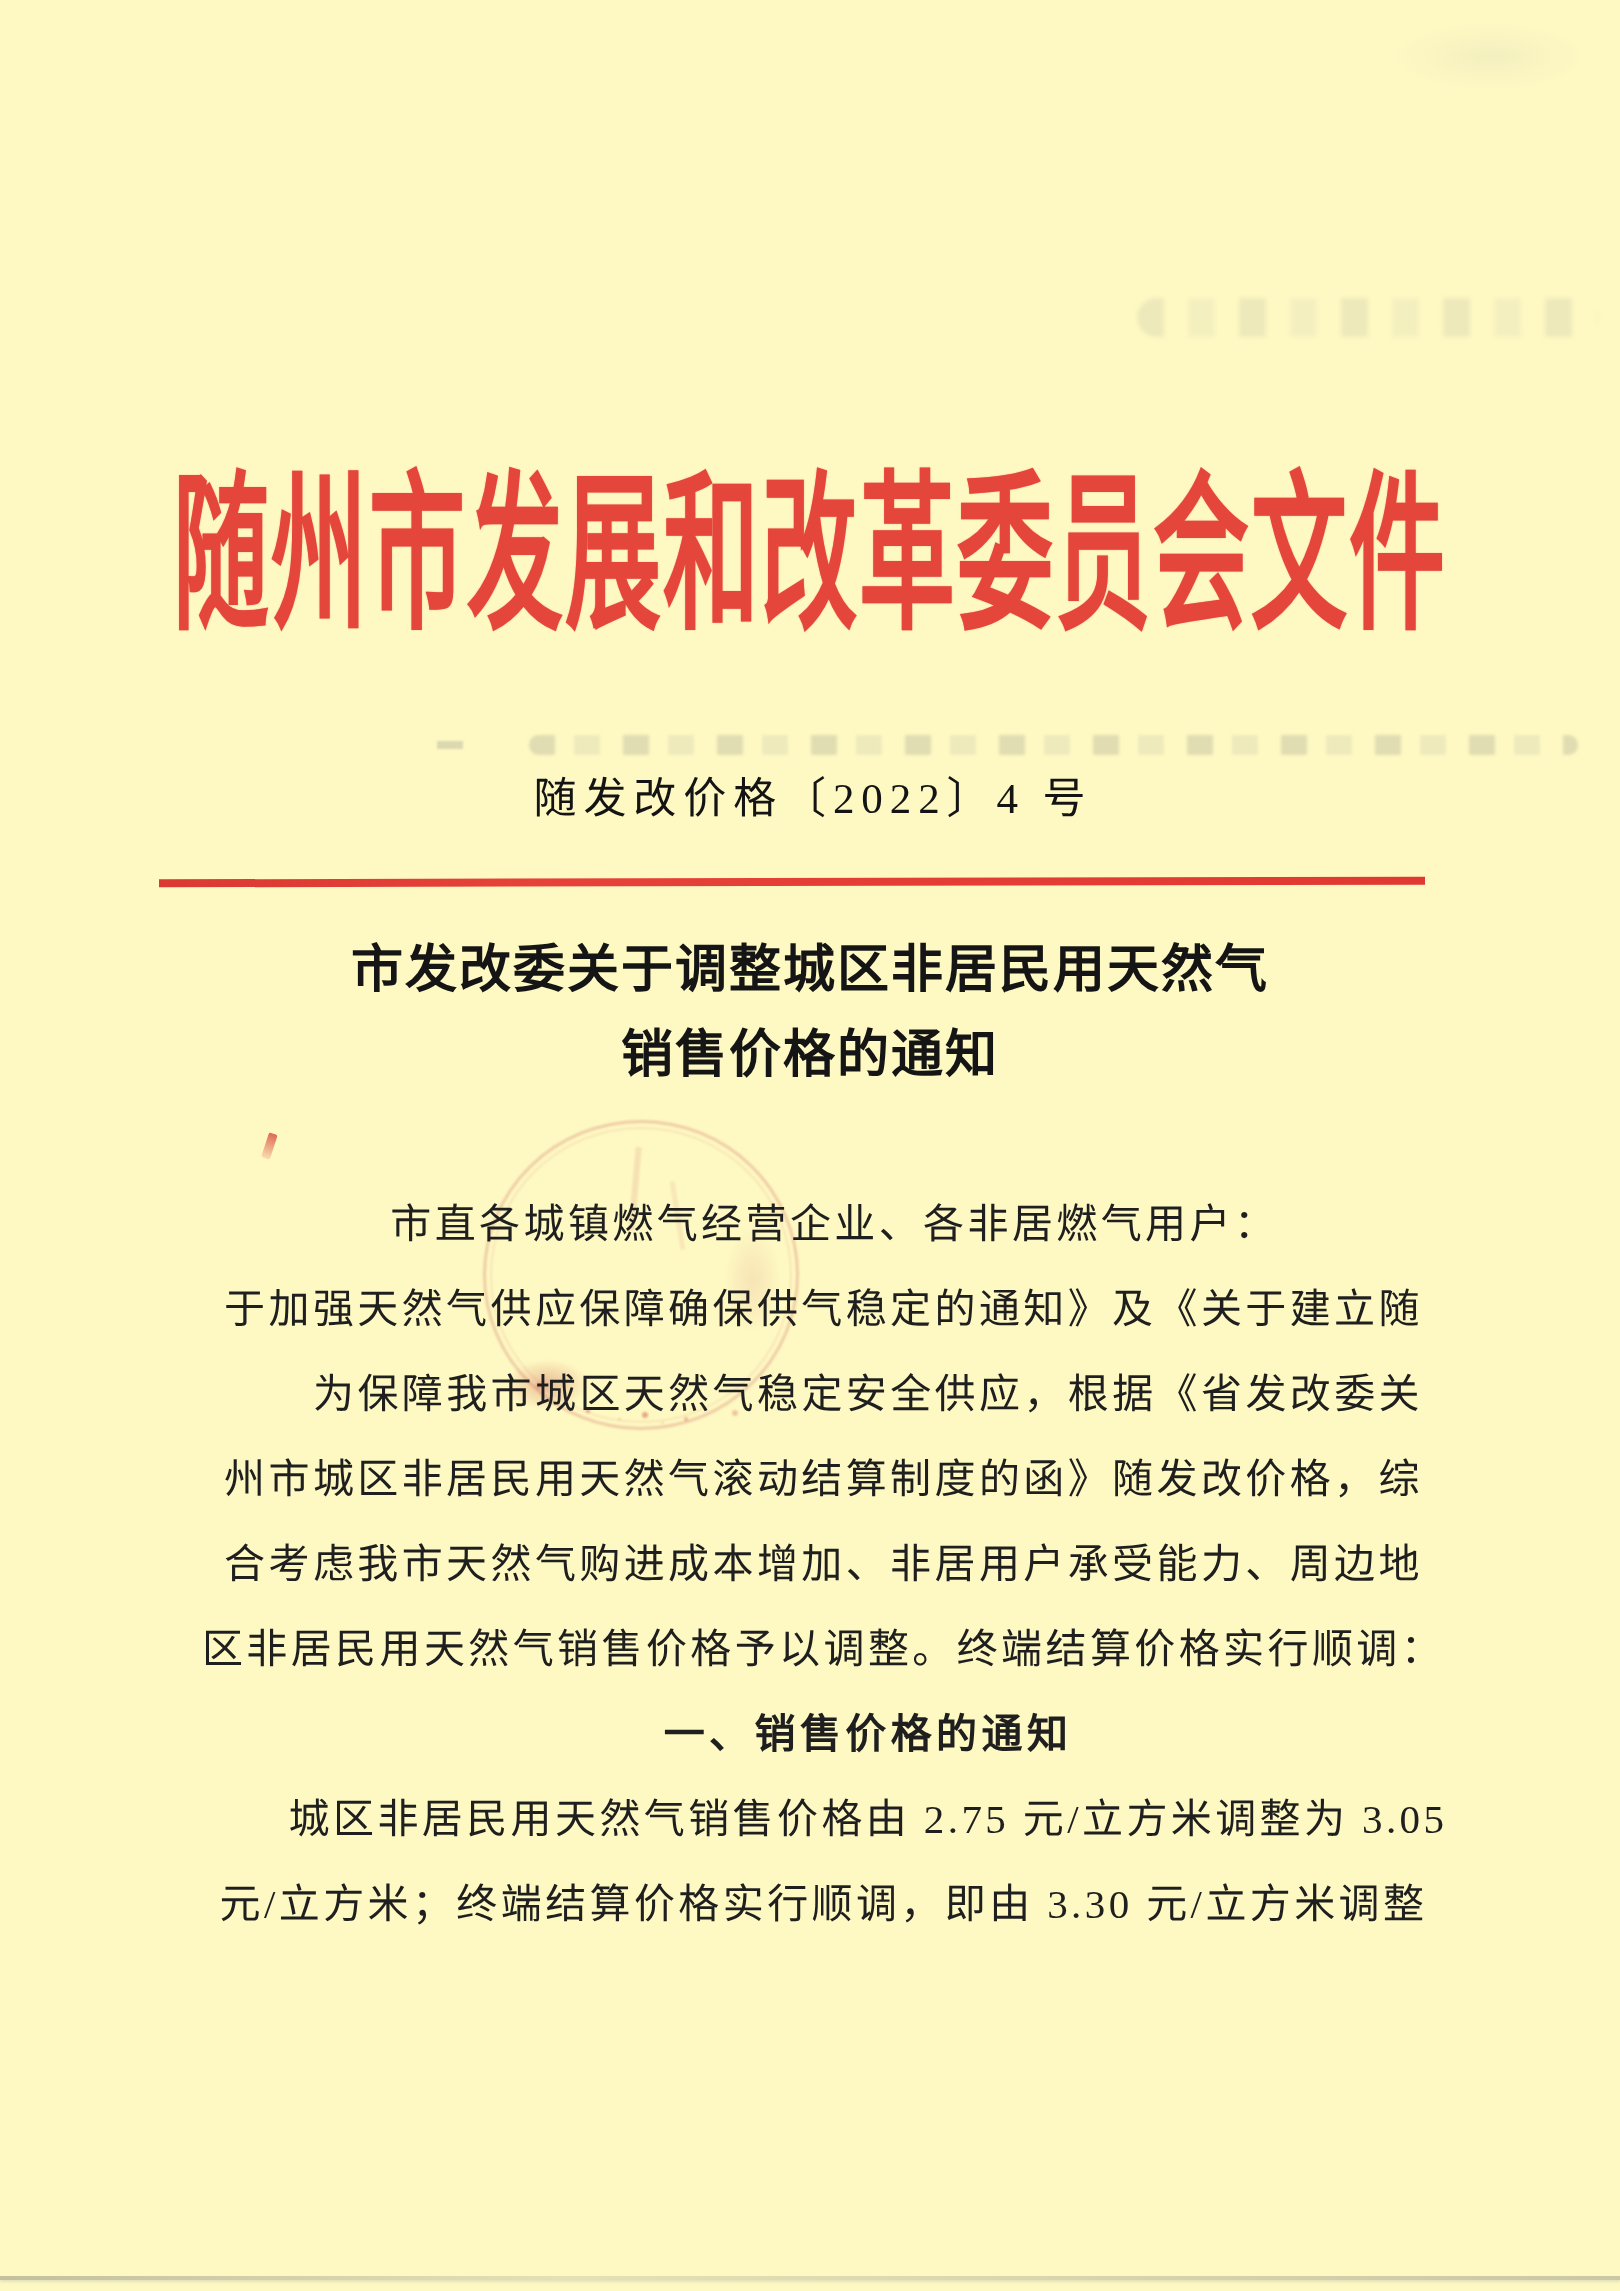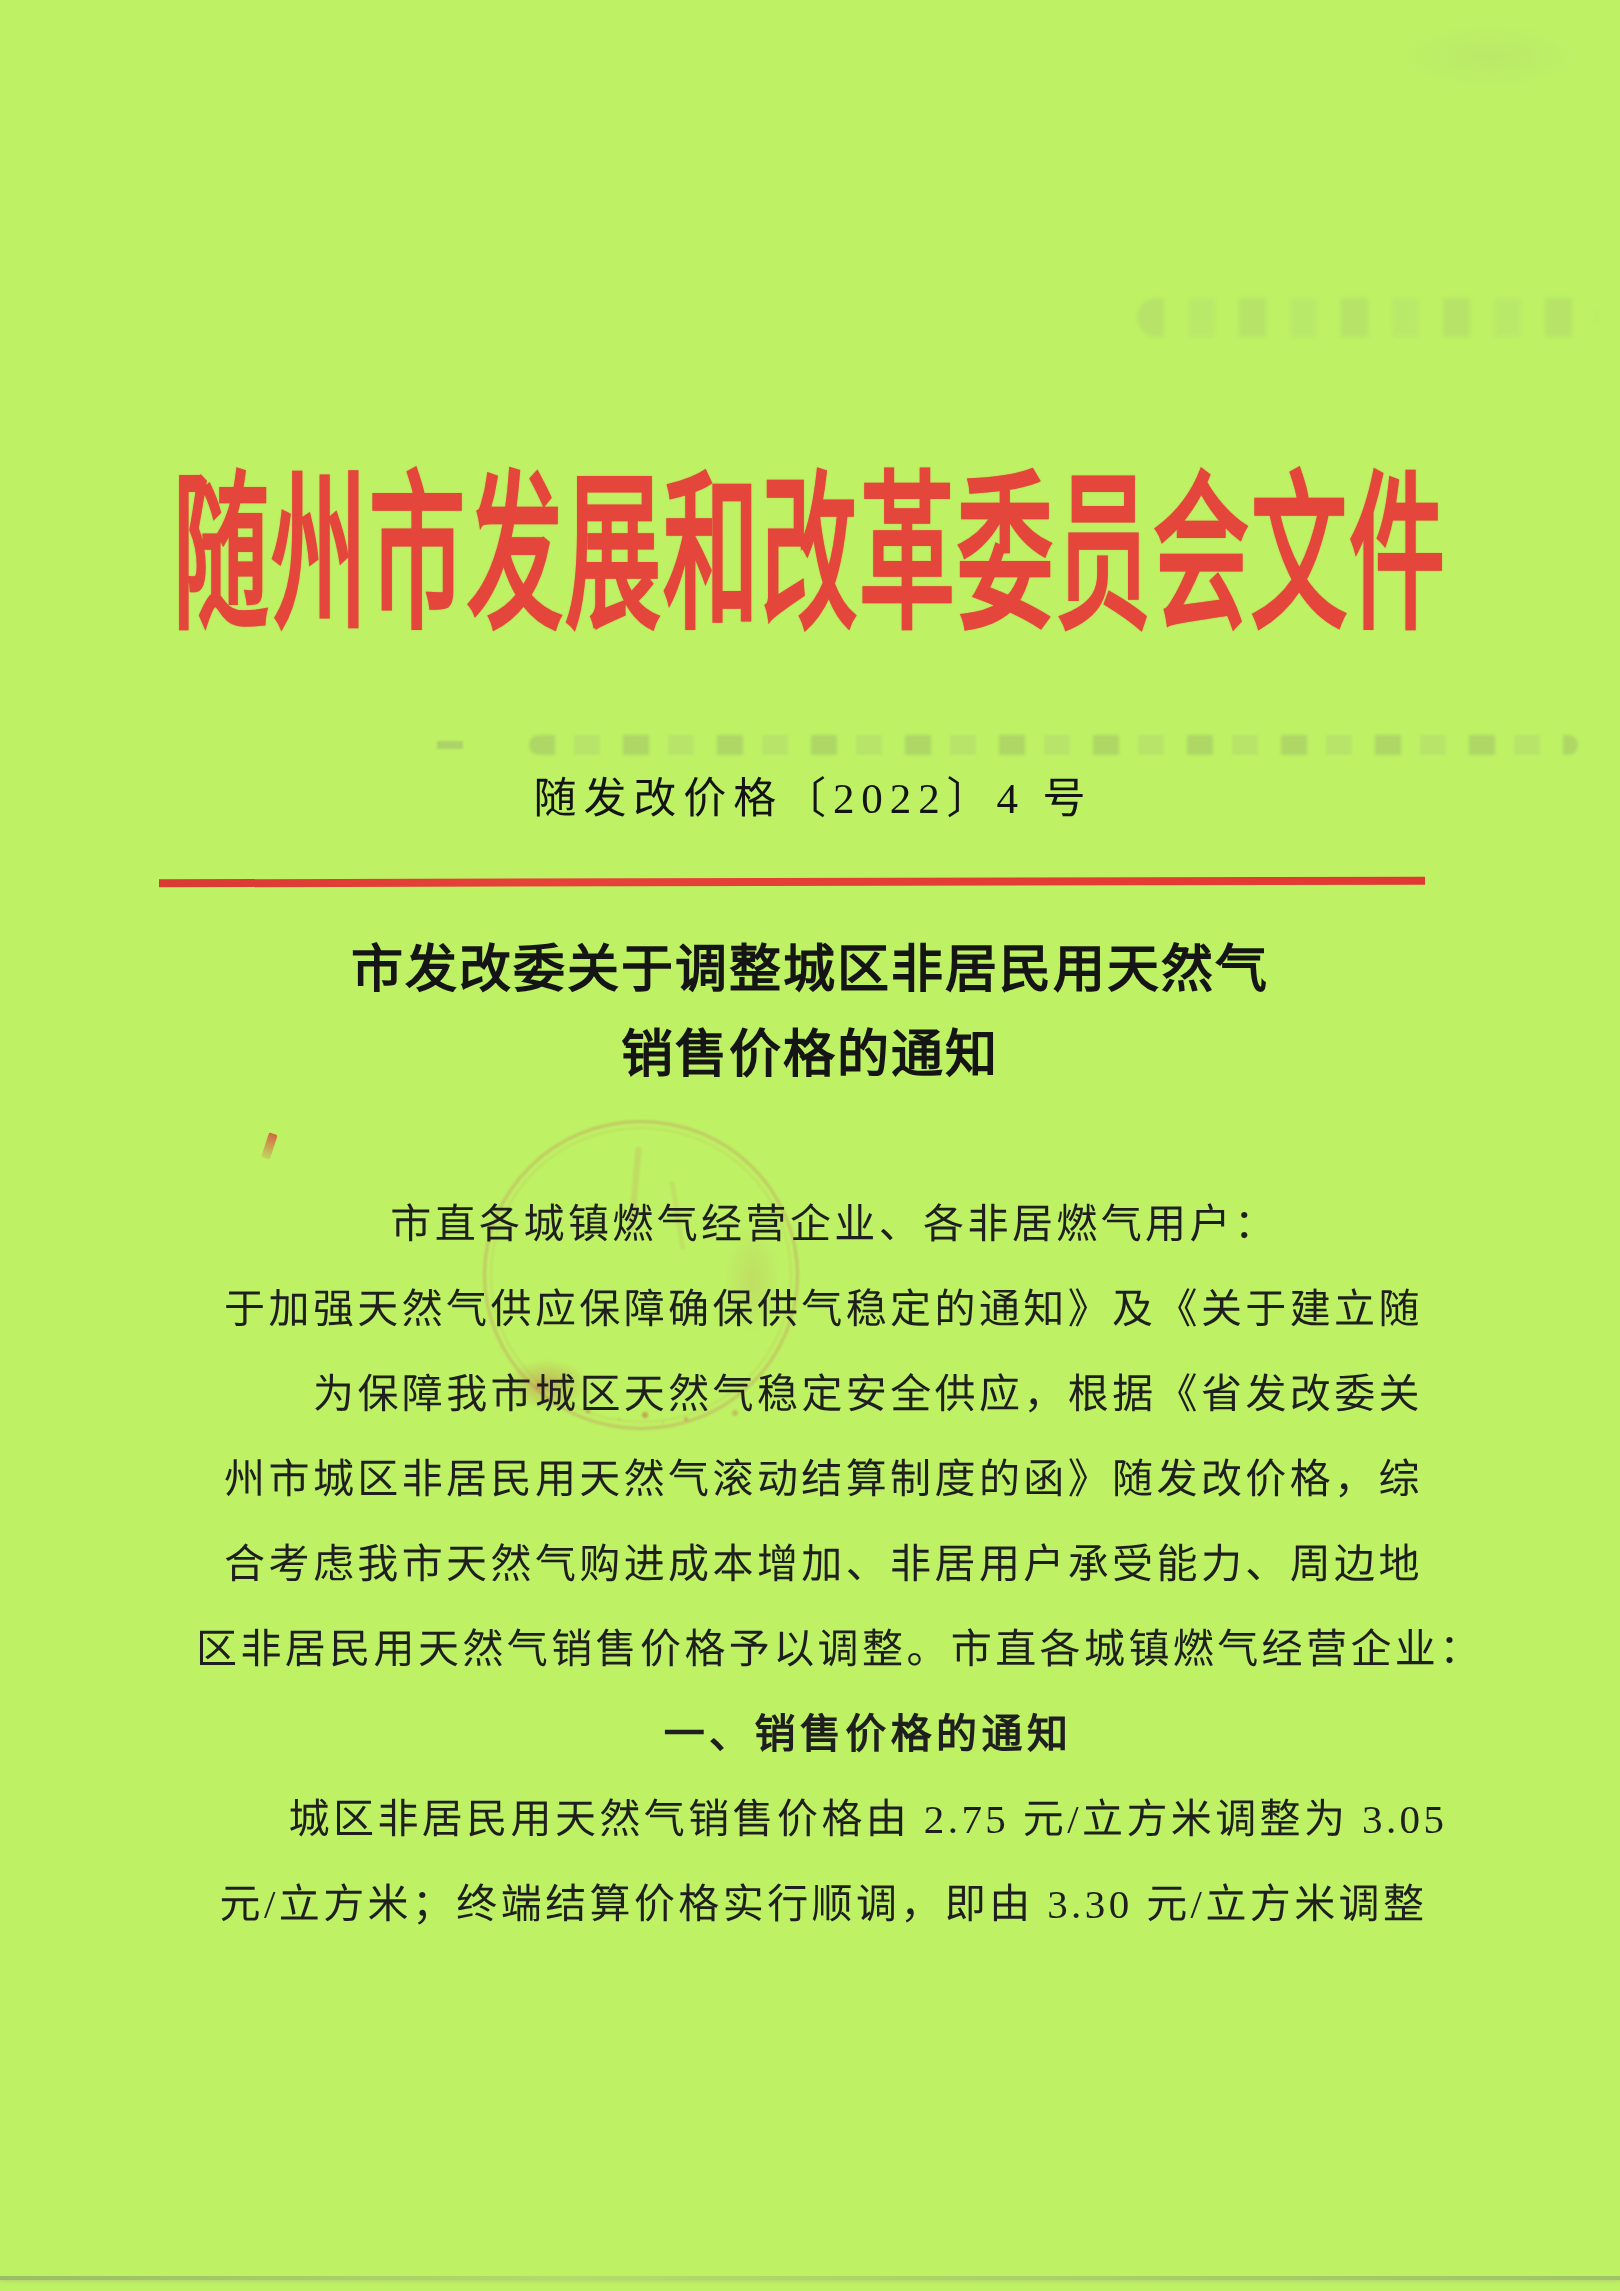--- a/index.html
+++ b/index.html
@@ -1,18 +1,18 @@
 <!DOCTYPE html>
 <html lang="zh-CN"><head>
 <meta charset="utf-8">
 <style>
   html,body { margin:0; padding:0; background:#ffffff; }
   .page {
     position:relative; width:1620px; height:2292px;
-    background:#bef264; overflow:hidden;
+    background:#fef9c3; overflow:hidden;
     font-family:"Liberation Serif","DejaVu Serif",serif;
   }
 
   
   .agency-header {
     position:absolute; top:470px; left:0; width:100%; height:174px;
     display:flex; align-items:center; justify-content:center;
   }
   .agency-header .txt {
     font-size:96px; font-weight:bold; color:#e5463b;
@@ -130,21 +130,21 @@
     <div class="speckles"></div>
   </div>
   <div class="red-speck"></div>
 
   <div class="body-text">
     <div class="line salutation">市直各城镇燃气经营企业、各非居燃气用户：</div>
     <div class="line">于加强天然气供应保障确保供气稳定的通知》及《关于建立随</div>
     <div class="line indent">为保障我市城区天然气稳定安全供应，根据《省发改委关</div>
     <div class="line">州市城区非居民用天然气滚动结算制度的函》随发改价格，综</div>
     <div class="line">合考虑我市天然气购进成本增加、非居用户承受能力、周边地</div>
-    <div class="line">区非居民用天然气销售价格予以调整。市直各城镇燃气经营企业：</div>
+    <div class="line">区非居民用天然气销售价格予以调整。终端结算价格实行顺调：</div>
     <div class="line indent bold">一、销售价格的通知</div>
     <div class="line indent">城区非居民用天然气销售价格由 2.75 元/立方米调整为 3.05</div>
     <div class="line">元/立方米；终端结算价格实行顺调，即由 3.30 元/立方米调整</div>
   </div>
 
   <div class="scan-bottom"></div>
 
 </div>
 
 

